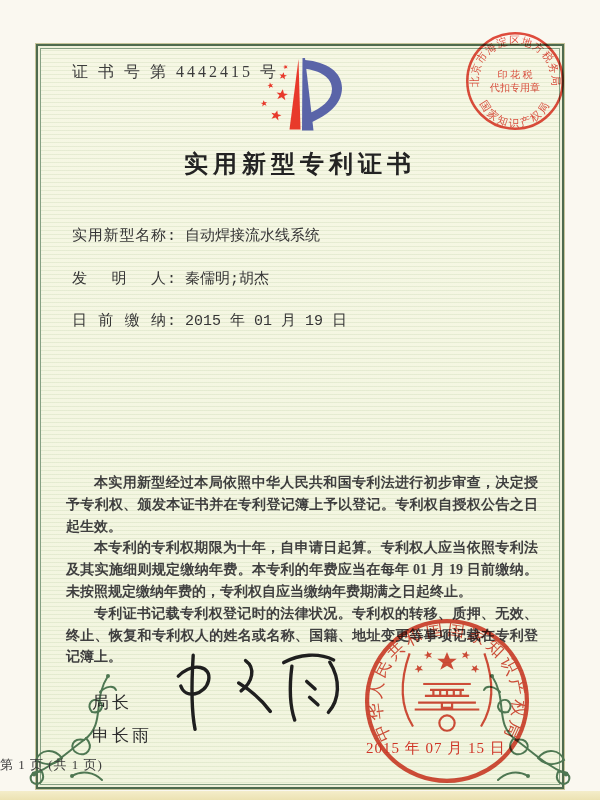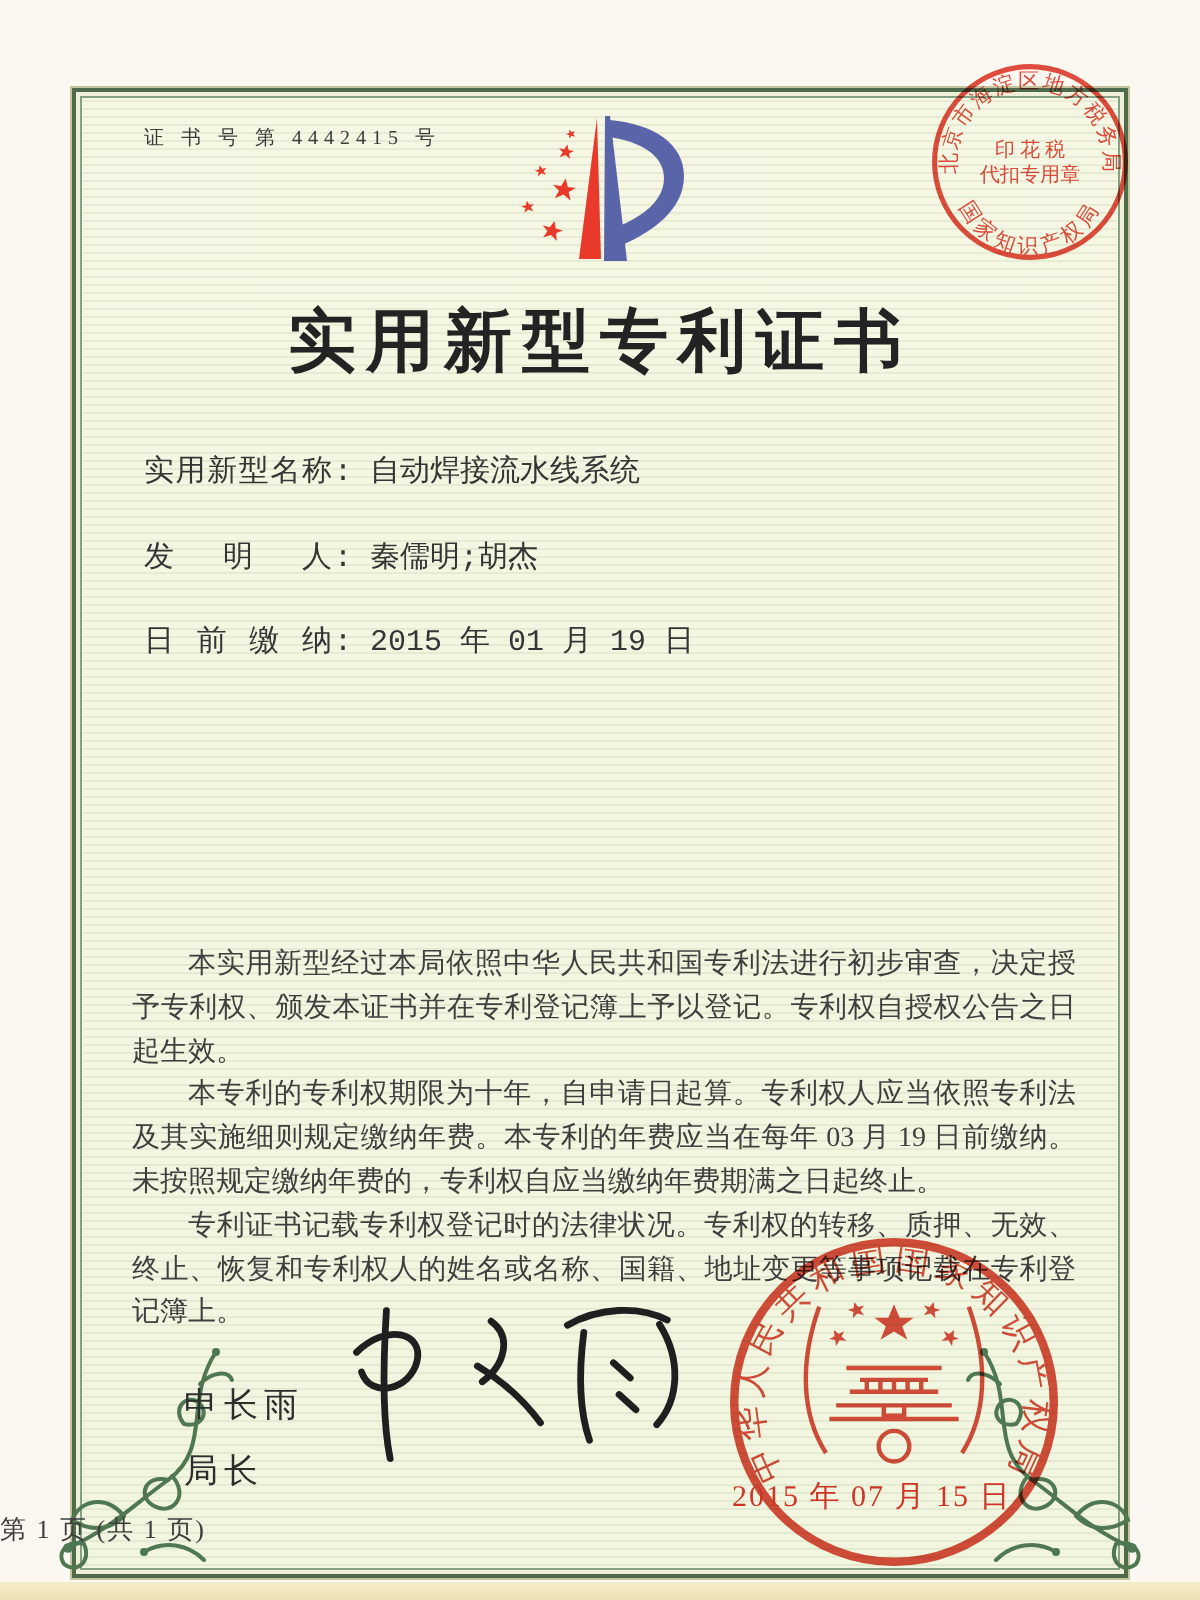--- a/index.html
+++ b/index.html
@@ -7,30 +7,30 @@
   .page{position:relative;width:600px;height:800px;}
   .photo-edge{position:absolute;left:0;bottom:0;width:600px;height:9px;
     background:linear-gradient(#f4edca,#ece2b2);}
   
   .frame{position:absolute;left:36px;top:44px;width:524px;height:741px;
     border:2px solid #4e6b4e;
     box-shadow:0 0 0 1px #c6c49a, inset 0 0 0 2px #eef0da, inset 0 0 0 3px #85a083;
     background:
       repeating-linear-gradient(0deg, rgba(148,178,122,0.16) 0px, rgba(148,178,122,0.16) 1px, rgba(0,0,0,0) 1px, rgba(0,0,0,0) 4px),
       linear-gradient(#f6f7e4,#f2f5df);}
-  .cert-no{position:absolute;left:72px;top:62px;font-size:10px;letter-spacing:3px;color:#3c3c3c;}
+  .cert-no{position:absolute;left:72px;top:62px;font-size:16px;letter-spacing:3px;color:#3c3c3c;}
   .logo{position:absolute;left:252px;top:34px;width:120px;height:108px;}
   .title{position:absolute;left:0;top:148px;width:600px;text-align:center;
-    font-size:34px;font-weight:600;letter-spacing:5px;color:#232323;}
+    font-size:24px;font-weight:600;letter-spacing:5px;color:#232323;}
   .fields{position:absolute;left:72px;top:226px;width:470px;}
   .field-row{height:20px;margin-bottom:22.5px;font-size:15px;color:#353535;white-space:nowrap;font-family:Liberation Mono, monospace;}
   .field-label{display:inline-block;width:94px;text-align:justify;text-align-last:justify;vertical-align:top;}
   .field-colon{display:inline-block;margin:0 9px 0 1px;}
   .body-text{position:absolute;left:66px;top:472px;width:472px;font-size:14px;
-    line-height:21.8px;color:#3f3f3f;text-align:justify;}
+    line-height:21.8px;color:#3f3f3f;text-align:justify;font-weight:bold;}
   .body-text p{margin:0;text-indent:2em;}
   .signer{position:absolute;left:92px;top:686px;font-size:17px;color:#2e2e2e;line-height:33px;letter-spacing:3px;}
   .signature{position:absolute;left:165px;top:638px;width:185px;height:100px;transform:rotate(-3deg);}
   .stamp-top{position:absolute;left:462px;top:28px;width:106px;height:106px;opacity:.9;mix-blend-mode:multiply;}
   .seal-bottom{position:absolute;left:362px;top:616px;width:170px;height:170px;opacity:.92;mix-blend-mode:multiply;}
   .seal-date{position:absolute;left:366px;top:739px;font-size:15px;color:#cf3527;letter-spacing:1px;white-space:nowrap;z-index:6;}
   .footer{position:absolute;left:0;top:756px;width:600px;font-size:13px;color:#3d3d3d;letter-spacing:1px;}
   .flourish{position:absolute;width:96px;height:114px;}
   .flourish.left{left:22px;top:672px;}
   .flourish.right{left:482px;top:672px;transform:scaleX(-1);}
@@ -117,27 +117,27 @@
     <div class="field-row">
       <span class="field-label">发明人</span><span class="field-colon">:</span><span class="field-value">秦儒明;胡杰</span>
     </div>
     <div class="field-row">
       <span class="field-label">日前缴纳</span><span class="field-colon">:</span><span class="field-value">2015 年 01 月 19 日</span>
     </div>
   </div>
 
   <div class="body-text">
     <p>本实用新型经过本局依照中华人民共和国专利法进行初步审查，决定授予专利权、颁发本证书并在专利登记簿上予以登记。专利权自授权公告之日起生效。</p>
-    <p>本专利的专利权期限为十年，自申请日起算。专利权人应当依照专利法及其实施细则规定缴纳年费。本专利的年费应当在每年 03 月 19 日前缴纳。未按照规定缴纳年费的，专利权自应当缴纳年费期满之日起终止。</p>
+    <p>本专利的专利权期限为十年，自申请日起算。专利权人应当依照专利法及其实施细则规定缴纳年费。本专利的年费应当在每年 01 月 19 日前缴纳。未按照规定缴纳年费的，专利权自应当缴纳年费期满之日起终止。</p>
     <p>专利证书记载专利权登记时的法律状况。专利权的转移、质押、无效、终止、恢复和专利权人的姓名或名称、国籍、地址变更等事项记载在专利登记簿上。</p>
   </div>
 
   <div class="signer">
+    <div>局长</div>
     <div>申长雨</div>
-    <div>局长</div>
   </div>
 
   <svg class="signature" viewBox="0 0 185 100">
     <g fill="none" stroke="#1f1f1f" stroke-width="3.4" stroke-linecap="round" stroke-linejoin="round">
       <path d="M30,14 C27,40 25,68 28,88"></path>
       <path d="M14,34 C30,20 48,26 44,40 C40,54 20,58 16,44"></path>
       <path d="M82,22 C92,30 88,44 76,52"></path>
       <path d="M74,44 C86,52 96,62 104,74"></path>
       <path d="M120,26 C136,18 156,18 170,26"></path>
       <path d="M128,30 C124,52 124,70 128,84"></path>

